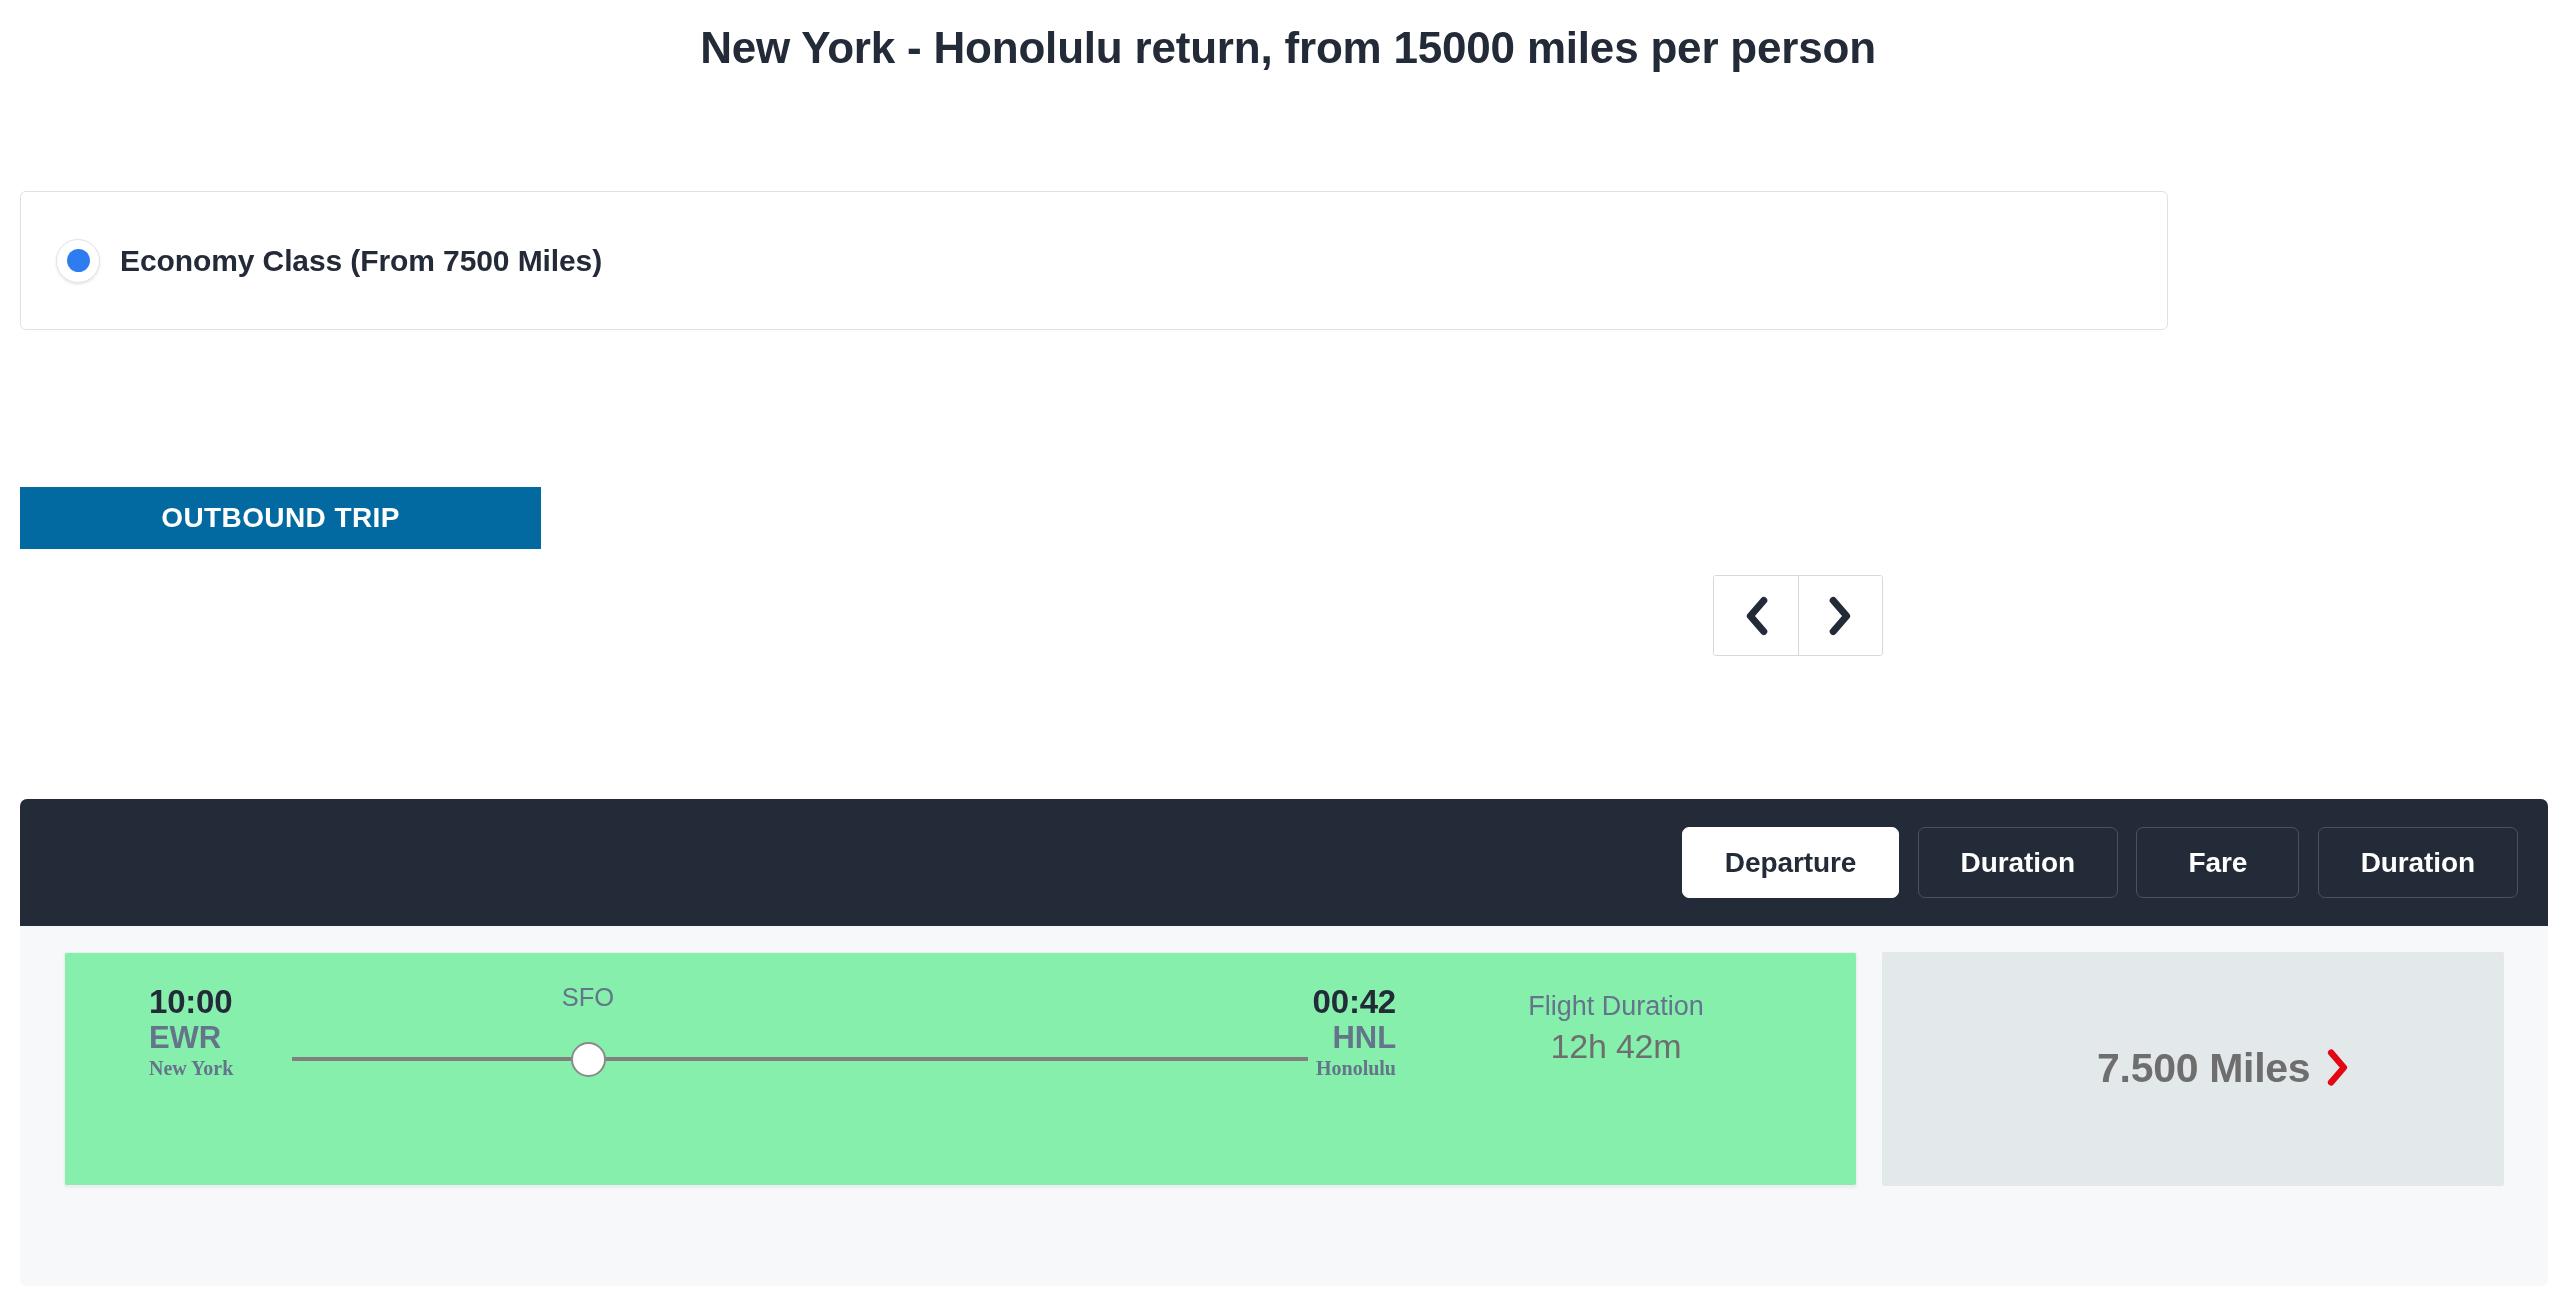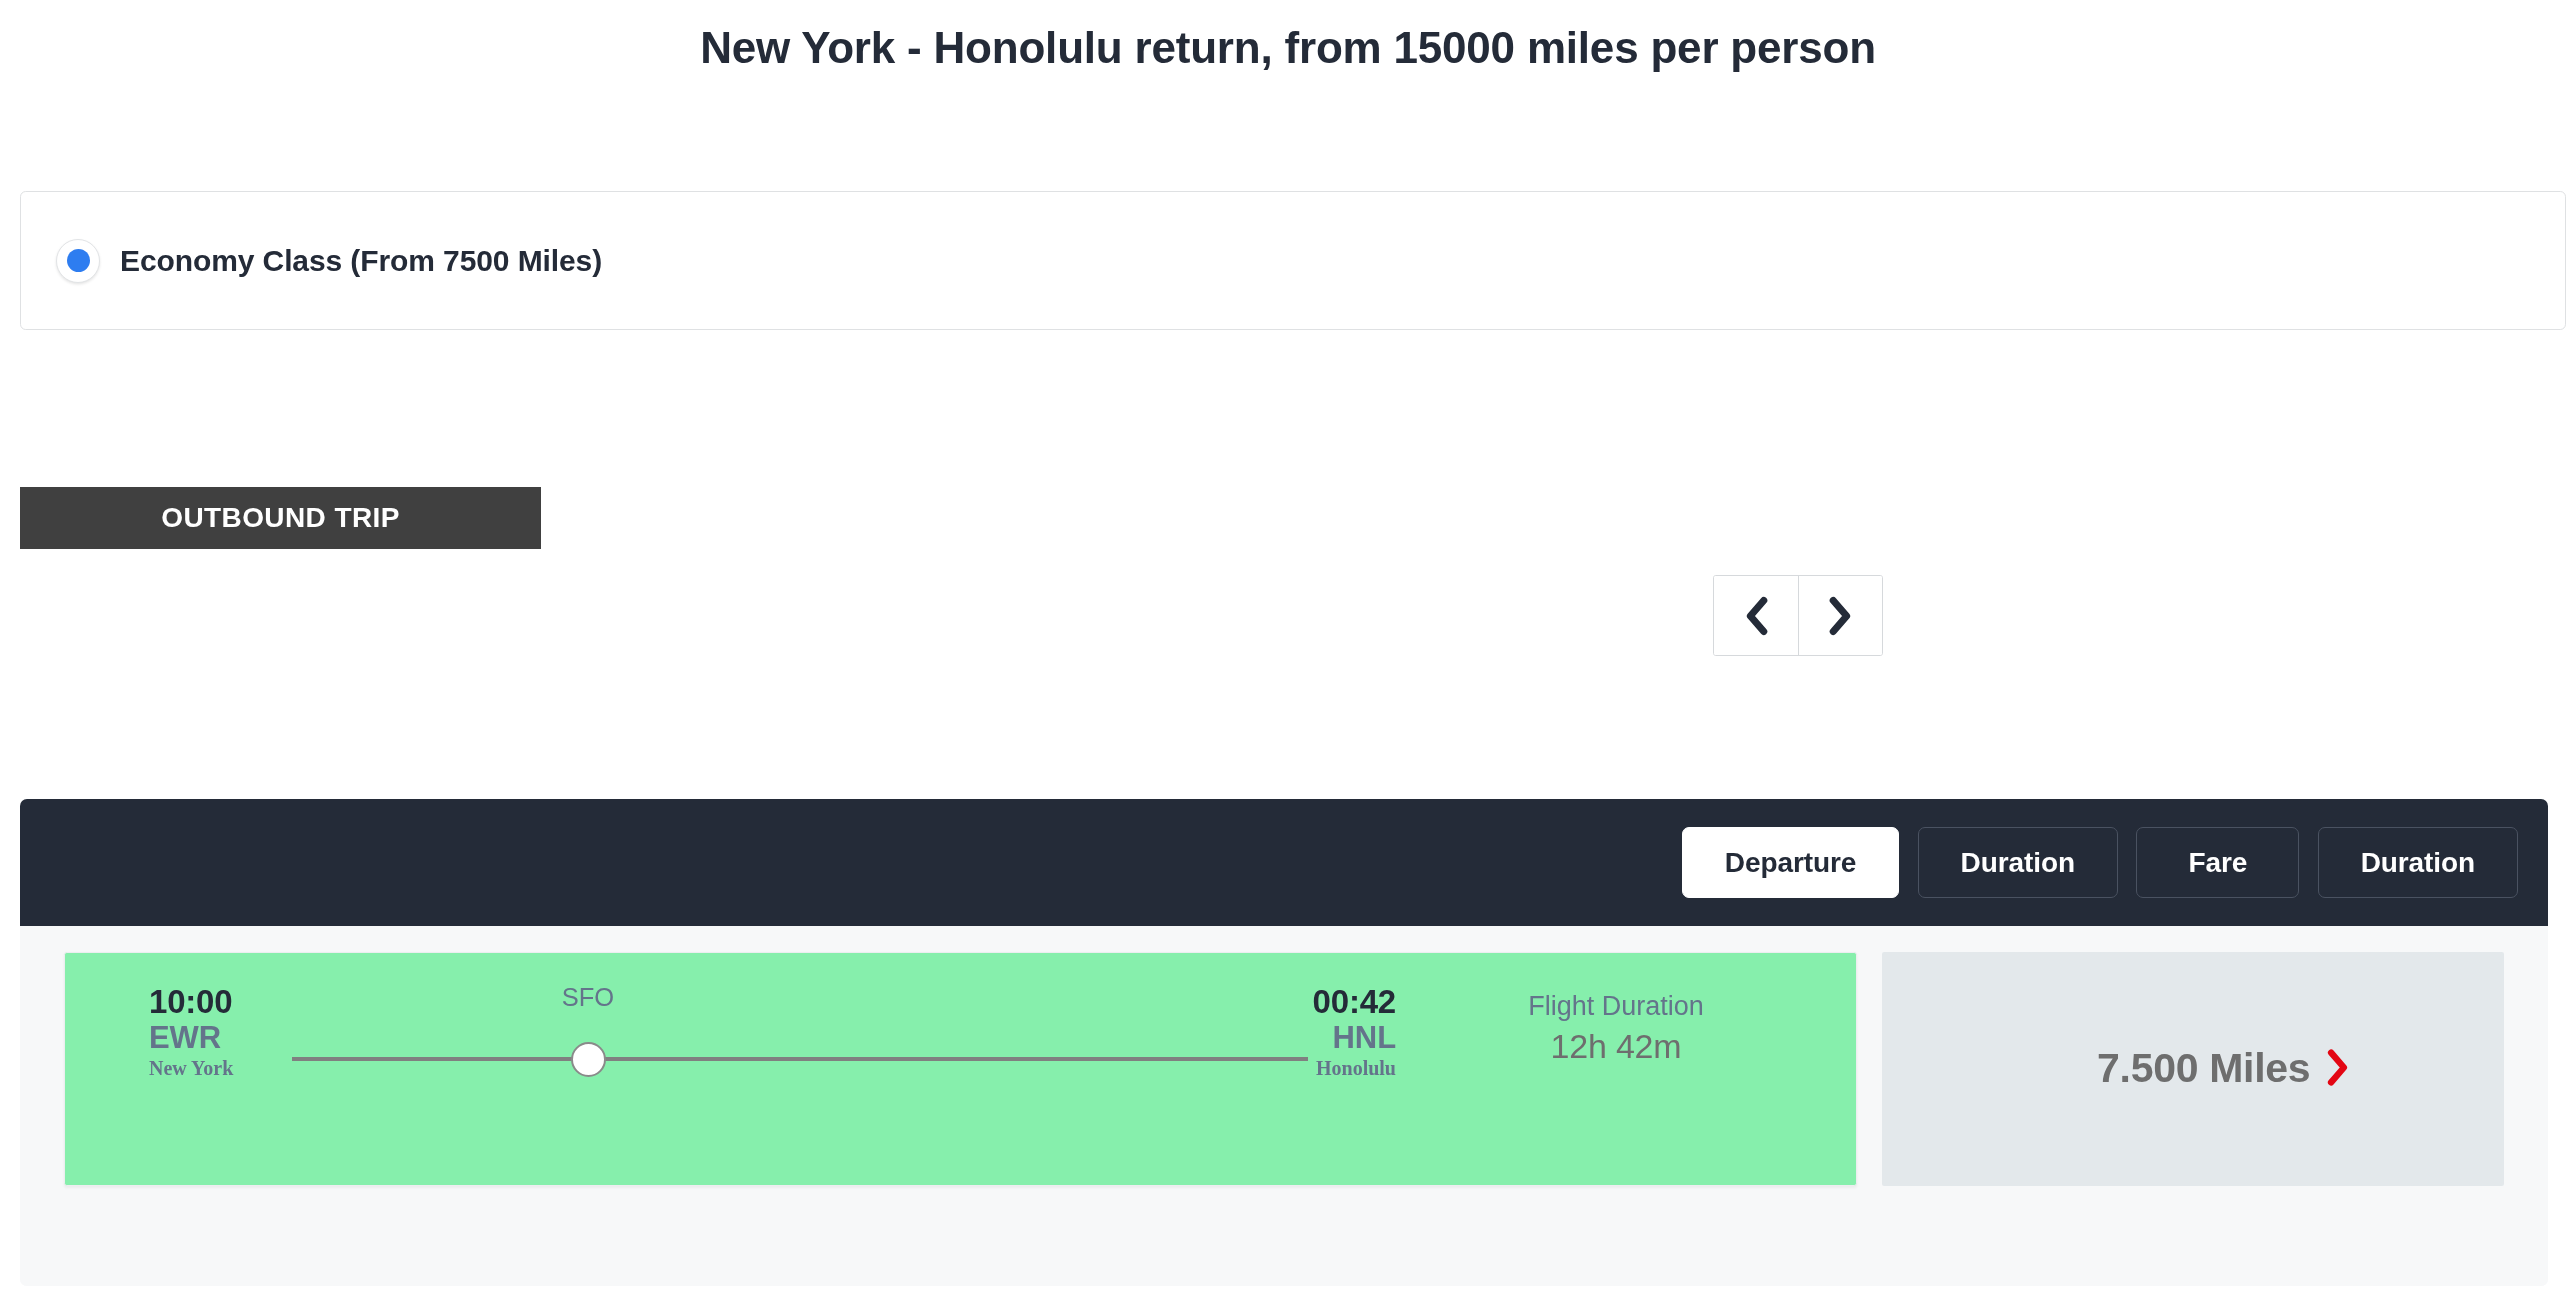--- a/index.html
+++ b/index.html
@@ -31,21 +31,21 @@
     color: #242B38;
     letter-spacing: -0.2px;
     line-height: 1.15;
   }
 
   
   .class-card {
     position: absolute;
     left: 20px;
     top: 191px;
-    width: 2546px;
+    width: 2148px;
     height: 139px;
     background: #ffffff;
     border: 1.4px solid #DFE1E3;
     border-radius: 5.7px;
   }
 
   .class-option {
     position: absolute;
     left: 35px;
     top: 50%;
@@ -86,21 +86,21 @@
     letter-spacing: -0.1px;
   }
 
   
   .trip-badge {
     position: absolute;
     left: 20px;
     top: 487px;
     width: 521px;
     height: 62px;
-    background: #404040;
+    background: #0369a1;
     display: flex;
     align-items: center;
     justify-content: center;
   }
   .trip-badge span {
     color: #ffffff;
     font-size: 28px;
     font-weight: 700;
     letter-spacing: 0.4px;
   }

